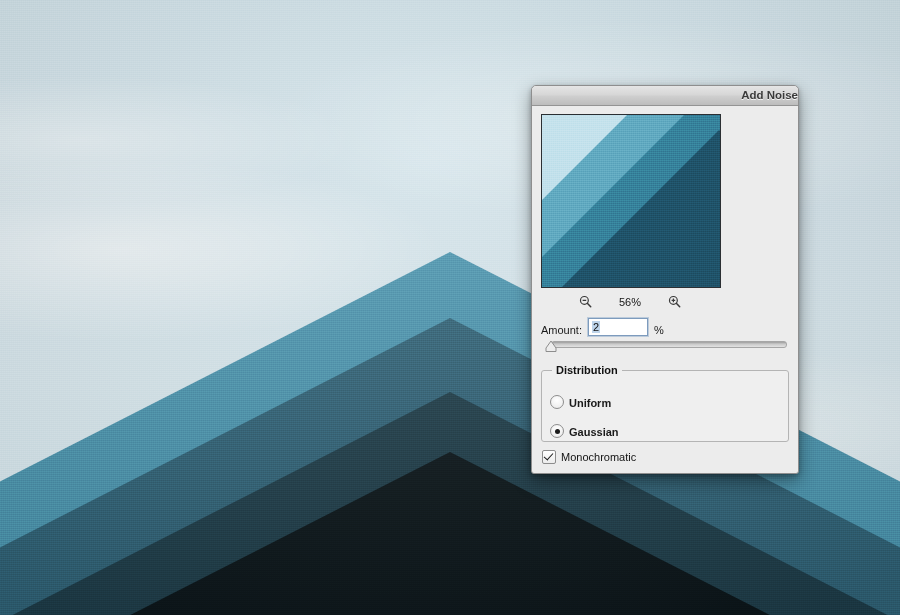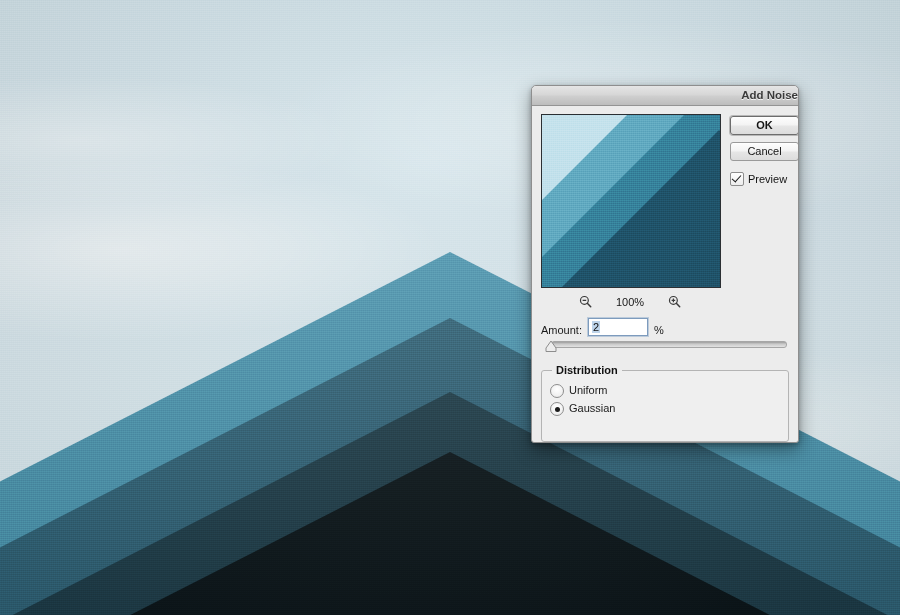--- a/index.html
+++ b/index.html
@@ -200,31 +200,31 @@
     border-radius: 3px;
   }
   .thumb {
     position: absolute; left: 4px; top: 1px;
     width: 12px; height: 13px;
   }
 
   
   fieldset.group {
     margin: 10px 0 0 0;
-    padding: 4px 8px 25px 8px;
+    padding: 4px 8px 3px 8px;
     border: 1px solid #b4b4b4;
     border-radius: 3px;
     background: rgba(255,255,255,0.18);
   }
   fieldset.group > legend {
     font-size: 11px; font-weight: bold;
     padding: 0 4px; margin-left: 2px;
     color: #121212;
   }
-  .radio-row { display: flex; align-items: flex-start; gap: 5px; margin-top: 4px; }
+  .radio-row { display: flex; align-items: flex-end; gap: 5px; margin-top: 15px; font-weight: bold; }
   .radio {
     width: 12px; height: 12px; flex: none;
     border-radius: 50%;
     background: radial-gradient(circle at 50% 35%, #ffffff, #e8e8e8);
     border: 1px solid #8d8d8d;
     position: relative;
   }
   .radio.on::after {
     content: "";
     position: absolute; left: 50%; top: 50%;
@@ -275,40 +275,31 @@
         <div class="preview-box">
           <div class="preview-art">
             <div class="pv-sky"></div>
             <div class="pv-band pv-b1"></div>
             <div class="pv-band pv-b2"></div>
             <div class="pv-band pv-b3"></div>
             <div class="pv-grain"></div>
           </div>
         </div>
 
-        <div class="side">
-          <button class="btn default">OK</button>
-          <button class="btn">Cancel</button>
-
-          <div class="chk-row">
-            <span class="chk on"></span>
-            <span class="chk-lbl">Preview</span>
-          </div>
-        </div>
       </div>
 
       <div class="zoom-row">
         <span class="mag">
           <svg width="13" height="13" viewBox="0 0 13 13">
             <circle cx="5.4" cy="5.4" r="3.9" fill="none" stroke="#3a3a3a" stroke-width="1.2"></circle>
             <line x1="8.3" y1="8.3" x2="11.7" y2="11.7" stroke="#3a3a3a" stroke-width="1.5" stroke-linecap="round"></line>
             <line x1="3.6" y1="5.4" x2="7.2" y2="5.4" stroke="#3a3a3a" stroke-width="1.2"></line>
           </svg>
         </span>
-        <span class="zoom-val">100%</span>
+        <span class="zoom-val">56%</span>
         <span class="mag">
           <svg width="13" height="13" viewBox="0 0 13 13">
             <circle cx="5.4" cy="5.4" r="3.9" fill="none" stroke="#3a3a3a" stroke-width="1.2"></circle>
             <line x1="8.3" y1="8.3" x2="11.7" y2="11.7" stroke="#3a3a3a" stroke-width="1.5" stroke-linecap="round"></line>
             <line x1="3.6" y1="5.4" x2="7.2" y2="5.4" stroke="#3a3a3a" stroke-width="1.2"></line>
             <line x1="5.4" y1="3.6" x2="5.4" y2="7.2" stroke="#3a3a3a" stroke-width="1.2"></line>
           </svg>
         </span>
       </div>
 
@@ -336,17 +327,21 @@
           <span class="radio"></span>
           <span class="radio-lbl">Uniform</span>
         </div>
 
         <div class="radio-row">
           <span class="radio on"></span>
           <span class="radio-lbl">Gaussian</span>
         </div>
       </fieldset>
 
+      <div class="mono-row">
+        <span class="chk on"></span>
+        <span class="chk-lbl">Monochromatic</span>
+      </div>
 
     </div>
   </div>
 
 </div>
 
 </body></html>

